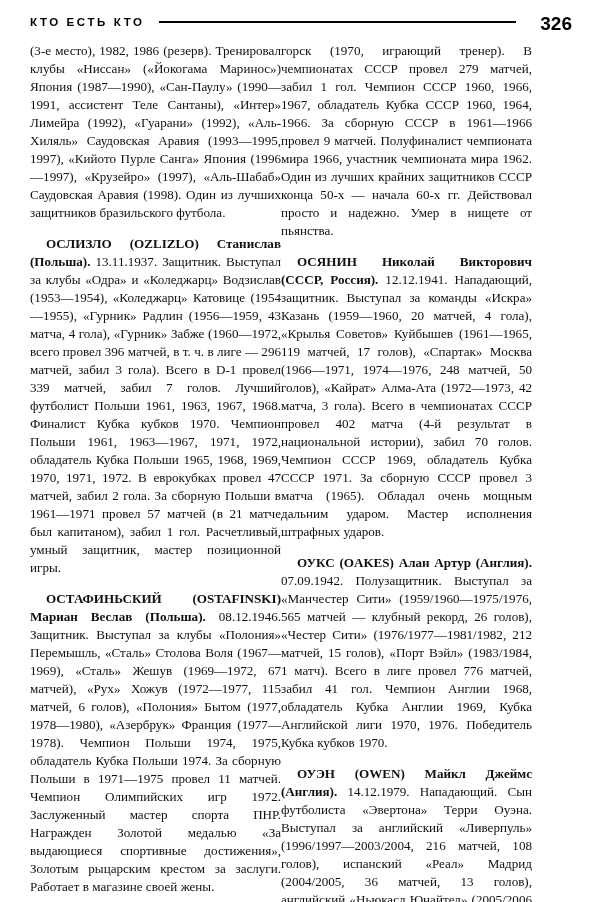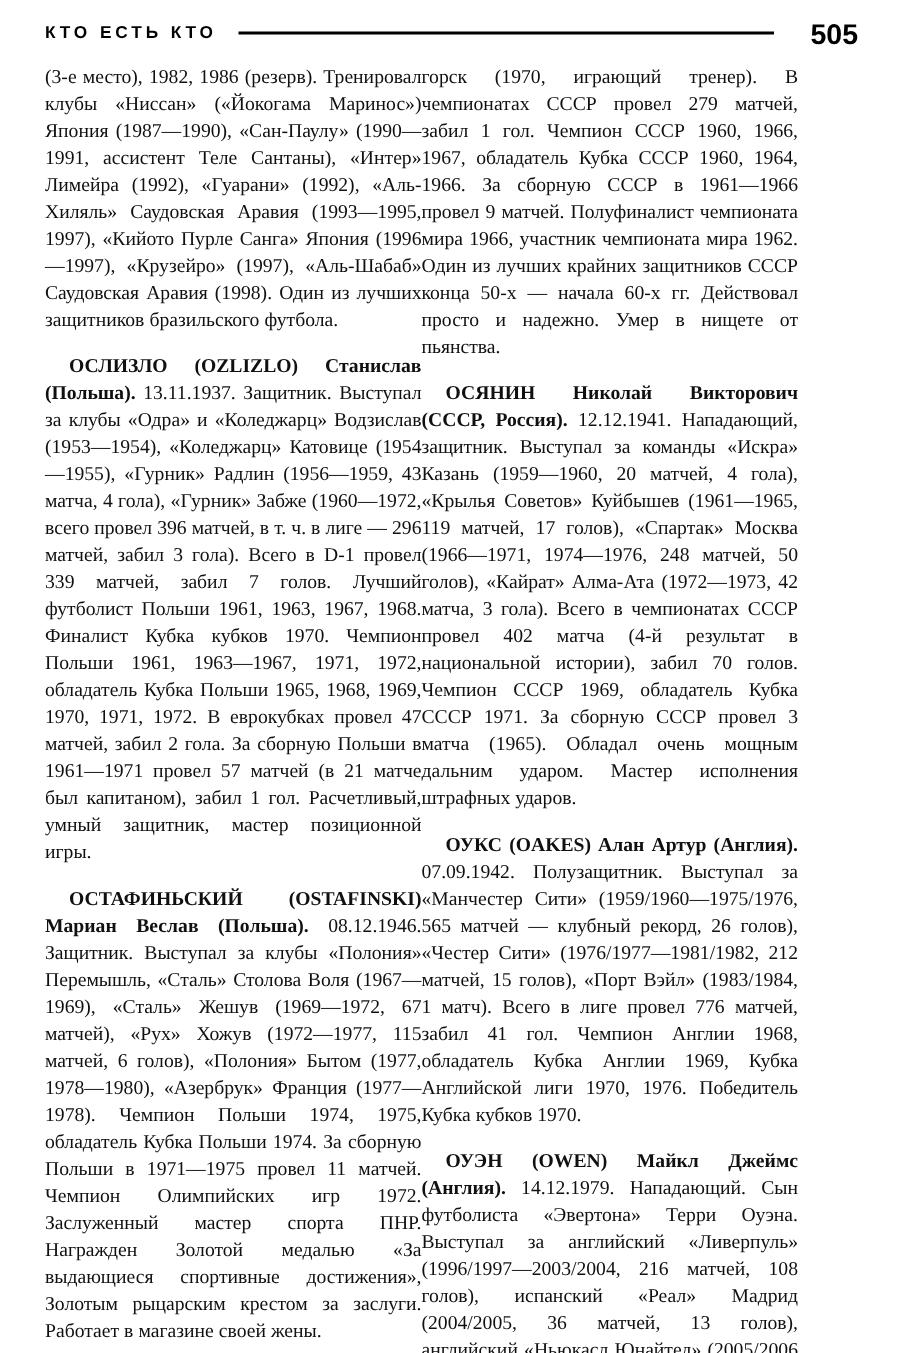--- a/index.html
+++ b/index.html
@@ -98,21 +98,21 @@
   .lastline-left > :last-child { }
 </style>
 </head>
 <body>
 
 <div class="page">
 
   <div class="runhead">
     <span class="runhead-title">КТО ЕСТЬ КТО</span>
     <span class="runhead-rule"></span>
-    <span class="runhead-folio">505</span>
+    <span class="runhead-folio">326</span>
   </div>
 
   <div class="columns">
 
     <div class="col">
 
       <p class="cont">(3-е место), 1982, 1986 (резерв). Тренировал клубы «Ниссан» («Йокогама Маринос») Япония (1987—1990), «Сан-Паулу» (1990—1991, ассистент Теле Сантаны), «Интер» Лимейра (1992), «Гуарани» (1992), «Аль-Хиляль» Саудовская Аравия (1993—1995, 1997), «Кийото Пурле Санга» Япония (1996—1997), «Крузейро» (1997), «Аль-Шабаб» Саудовская Аравия (1998). Один из лучших защитников бразильского футбола.</p>
       <div class="gap"></div>
 
       <p class="entry"><span class="hw">ОСЛИЗЛО (OZLIZLO) Станислав (Польша).</span><span> 13.11.1937. Защитник. Выступал за клубы «Одра» и «Коледжарц» Водзислав (1953—1954), «Коледжарц» Катовице (1954—1955), «Гурник» Радлин (1956—1959, 43 матча, 4 гола), «Гурник» Забже (1960—1972, всего провел 396 матчей, в т. ч. в лиге — 296 матчей, забил 3 гола). Всего в D-1 провел 339 матчей, забил 7 голов. Лучший футболист Польши 1961, 1963, 1967, 1968. Финалист Кубка кубков 1970. Чемпион Польши 1961, 1963—1967, 1971, 1972, обладатель Кубка Польши 1965, 1968, 1969, 1970, 1971, 1972. В еврокубках провел 47 матчей, забил 2 гола. За сборную Польши в 1961—1971 провел 57 матчей (в 21 матче был капитаном), забил 1 гол. Расчетливый, умный защитник, мастер позиционной игры.</span></p>

